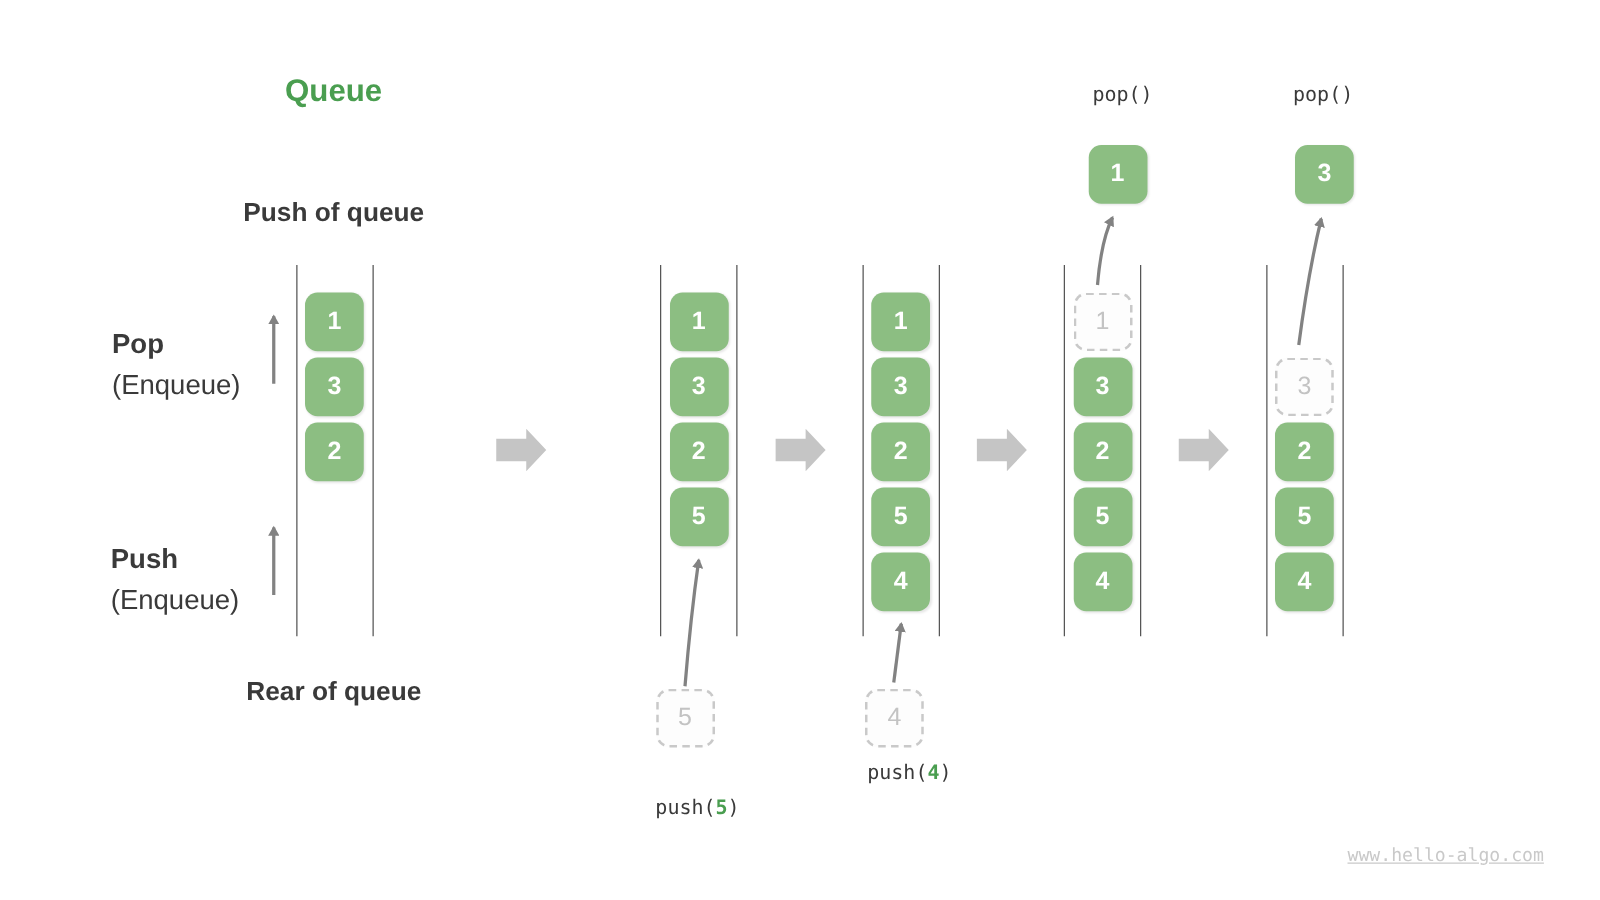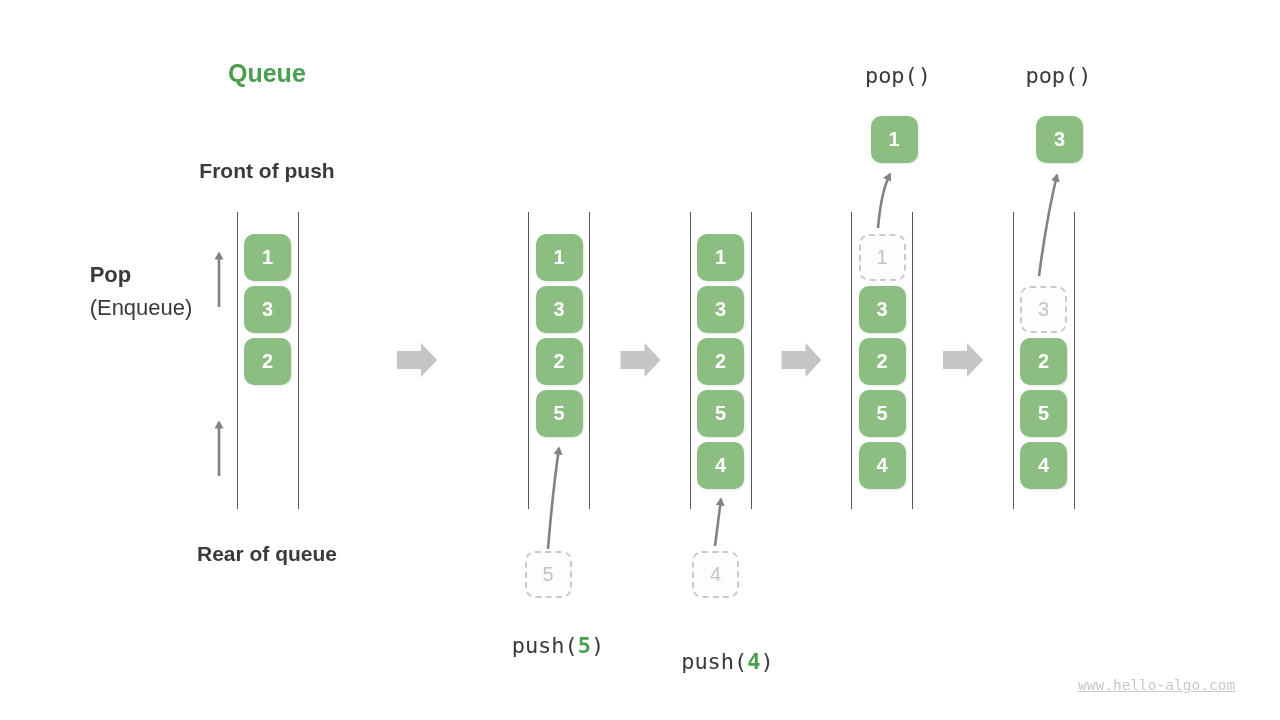--- a/index.html
+++ b/index.html
@@ -13,44 +13,48 @@
   .side-label .bold{font-weight:bold;}
 
   .channel{box-sizing:border-box;border-left:1.5px solid var(--line);border-right:1.5px solid var(--line);}
 
   .cell{box-sizing:border-box;width:47px;height:47px;border-radius:10px;background:var(--cell-green);
         color:#ffffff;font-size:20px;font-weight:bold;display:flex;align-items:center;justify-content:center;
         box-shadow:1px 1px 2px rgba(0,0,0,0.10);}
   .cell.dashed{background:#fdfdfd;border:2px dashed var(--dashed-border);color:var(--dashed-text);
         font-weight:normal;box-shadow:none;}
 
-  .op-label{font-family:"DejaVu Sans Mono",monospace;font-size:22px;color:var(--text-dark);
+  .op-label{font-family:"DejaVu Sans Mono",monospace;font-size:16px;color:var(--text-dark);
         transform:translateX(-50%);white-space:nowrap;line-height:28px;}
   .op-label .arg{color:var(--title-green);font-weight:bold;}
 
   .watermark{font-family:"DejaVu Sans Mono",monospace;font-size:14.5px;color:var(--watermark);white-space:nowrap;}
 
   svg.overlay{position:absolute;left:0;top:0;pointer-events:none;}
   .thin-arrow{stroke:var(--thin-arrow);stroke-width:2.6;fill:none;}
   .block-arrow{fill:var(--block-arrow);}
 </style>
 </head>
 <body>
 
 <div id="canvas">
 
   <div class="abs diagram-title" style="left:228px;top:59px;">Queue</div>
 
-  <div class="abs big-label" style="left:267px;top:159px;">Front of push</div>
+  <div class="abs big-label" style="left:267px;top:159px;">Push of queue</div>
 
   <div class="abs side-label" style="left:141px;top:258px;">
     <div class="bold">Pop</div>
     <div>(Enqueue)</div>
   </div>
 
+  <div class="abs side-label" style="left:140px;top:430px;">
+    <div class="bold">Push</div>
+    <div>(Enqueue)</div>
+  </div>
 
   <div class="abs big-label" style="left:267px;top:542px;text-align:right;">Rear of queue</div>
 
   <div id="queues">
       <div class="abs channel" style="left: 236.5px; top: 212px; width: 62px; height: 297px;"></div>
       <div class="abs cell" style="left: 244px; top: 234px;">
         <span>1</span>
       </div>
       <div class="abs cell" style="left: 244px; top: 286px;">
         <span>3</span>
@@ -87,21 +91,21 @@
       </div>
       <div class="abs cell" style="left: 697px; top: 390px;">
         <span>5</span>
       </div>
       <div class="abs cell" style="left: 697px; top: 442px;">
         <span>4</span>
       </div>
       <div class="abs cell dashed" style="left: 692px; top: 551px;">
         <span>4</span>
       </div>
-      <div class="abs op-label" style="left: 727.5px; top: 648px;"><span>push(</span><span class="arg">4</span><span>)</span></div>
+      <div class="abs op-label" style="left: 727.5px; top: 604px;"><span>push(</span><span class="arg">4</span><span>)</span></div>
       <div class="abs channel" style="left: 851px; top: 212px; width: 62px; height: 297px;"></div>
       <div class="abs cell dashed" style="left: 858.5px; top: 234px;">
         <span>1</span>
       </div>
       <div class="abs cell" style="left: 858.5px; top: 286px;">
         <span>3</span>
       </div>
       <div class="abs cell" style="left: 858.5px; top: 338px;">
         <span>2</span>
       </div>

